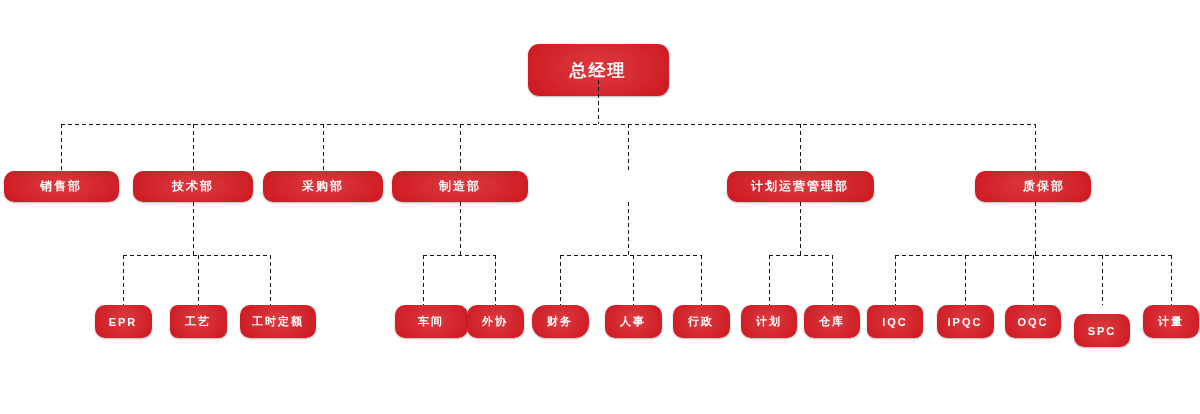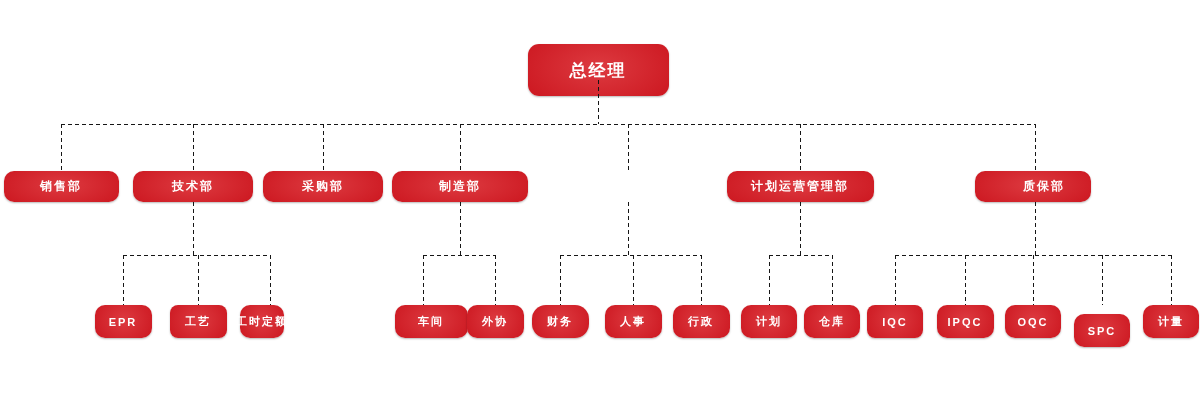--- a/index.html
+++ b/index.html
@@ -60,21 +60,21 @@
     <div class="hline" style="left: 123px; top: 255px; width: 147px;"></div>
     <div class="vline" style="left: 123px; top: 255px; height: 50px;"></div>
     <div class="node leaf" style="left: 94.5px; top: 305px; width: 57px; height: 33px;">
       <span>EPR</span>
     </div>
     <div class="vline" style="left: 198px; top: 255px; height: 50px;"></div>
     <div class="node leaf" style="left: 169.5px; top: 305px; width: 57px; height: 33px; border-radius: 8px;">
       <span>工艺</span>
     </div>
     <div class="vline" style="left: 270px; top: 255px; height: 50px;"></div>
-    <div class="node leaf" style="left: 240px; top: 305px; width: 44px; height: 33px;">
+    <div class="node leaf" style="left: 240px; top: 305px; width: 76px; height: 33px;">
       <span>工时定额</span>
     </div>
     <div class="vline" style="left: 323px; top: 124px; height: 47px;"></div>
     <div class="node dept" style="left: 263px; top: 171px; width: 120px; height: 31px;">
       <span>采购部</span>
     </div>
     <div class="vline" style="left: 460px; top: 124px; height: 47px;"></div>
     <div class="node dept" style="left: 392px; top: 171px; width: 136px; height: 31px;">
       <span>制造部</span>
     </div>

